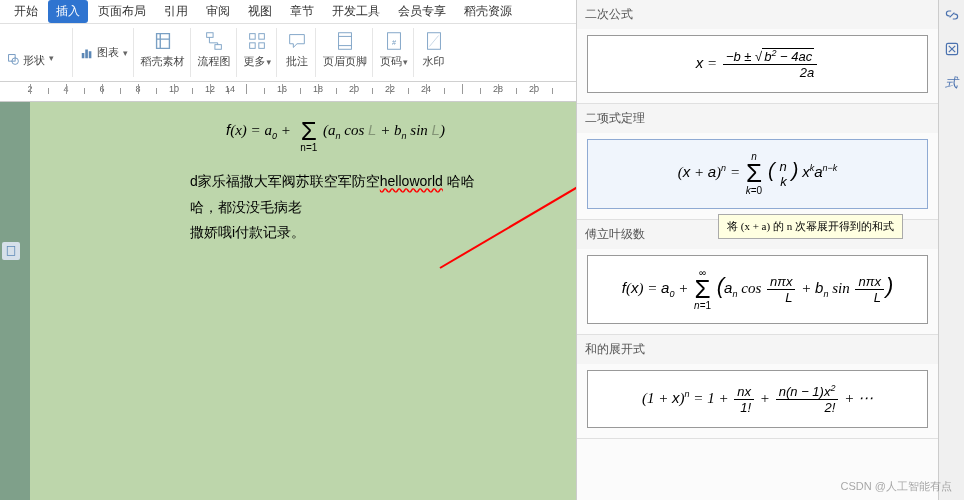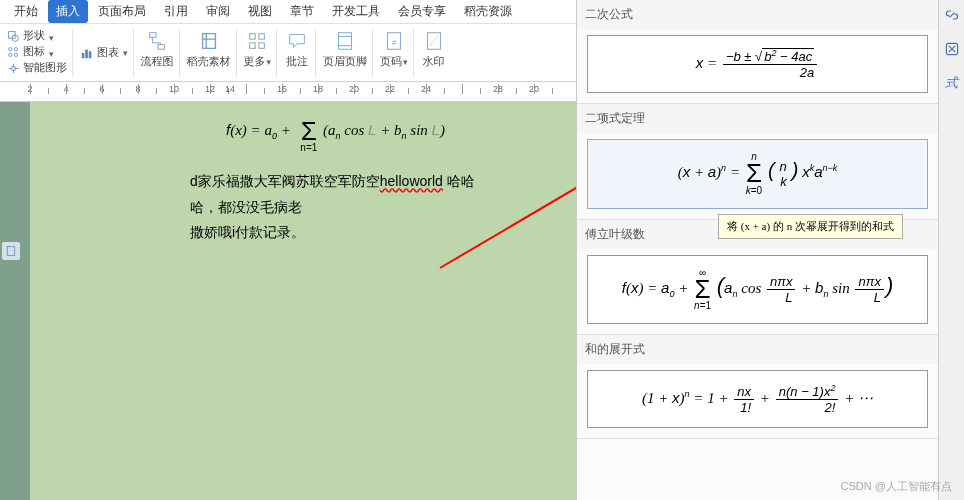--- a/index.html
+++ b/index.html
@@ -9,21 +9,21 @@
 .tabs{display:flex;align-items:center;height:24px;background:#fff;border-bottom:1px solid #e0e0e0;font-size:12px;padding-left:6px;gap:2px;overflow:hidden;}
 .tab{padding:3px 8px;color:#333;cursor:pointer;}
 .tab.active{background:#2f74d0;color:#fff;border-radius:3px;}
 .ribbon{display:flex;align-items:stretch;height:58px;border-bottom:1px solid #d0d0d0;padding:4px 2px;gap:2px;}
 .rgroup{display:flex;flex-direction:column;align-items:center;justify-content:flex-start;padding:0 5px;border-right:1px solid #e6e6e6;font-size:11px;color:#444;position:relative;}
 .rgroup:last-child{border-right:none;}
 .ricon{height:26px;width:26px;display:flex;align-items:center;justify-content:center;}
 .ricon svg{width:22px;height:22px;}
 .rlabel{font-size:11px;color:#444;white-space:nowrap;}
 .rmulti{display:flex;flex-direction:column;gap:1px;font-size:11px;color:#444;}
-.rmulti .mi{display:flex;align-items:flex-end;gap:3px;}
+.rmulti .mi{display:flex;align-items:flex-start;gap:3px;margin-top:25px;}
 .rmulti .mi svg{width:13px;height:13px;}
 .dd{font-size:9px;color:#666;margin-left:1px;}
 .ruler{height:20px;background:#fff;border-bottom:1px solid #ccc;position:relative;overflow:hidden;font-size:9px;color:#666;}
 .ruler .mark{position:absolute;top:6px;border-left:1px solid #999;height:6px;}
 .ruler .mark.big{top:2px;height:10px;}
 .ruler .num{position:absolute;top:2px;font-size:9px;transform:translateX(-50%);}
 .doc-area{flex:1;background:#bdd6ab;position:relative;overflow:hidden;}
 .page{position:absolute;left:30px;top:0;width:520px;height:480px;background:#bdd6ab;padding:8px 60px 8px 160px;font-size:14px;color:#000;font-family:"SimSun","Times New Roman",serif;}
 .mathline{font-family:"Times New Roman",serif;font-style:italic;font-size:15px;margin-bottom:16px;padding-left:36px;}
 .bodytext{font-size:14px;line-height:1.8;font-family:"SimSun",serif;}
@@ -108,34 +108,34 @@
               <rect x="6" y="4" width="3" height="10" fill="#5b87b6"></rect>
               <rect x="10" y="6" width="3" height="8" fill="#5b87b6"></rect>
             </svg>
             <span>图表</span>
             <span class="dd">▾</span>
           </div>
       </div>
       <div class="rgroup">
         <div class="ricon">
             <svg viewBox="0 0 24 24">
+              <path d="M5 4h14v16H5z M9 4v16 M5 10h14" fill="none" stroke="#7aa0c4" stroke-width="1.5"></path>
+            </svg>
+          </div>
+        <div class="rlabel">稻壳素材</div>
+      </div>
+      <div class="rgroup">
+        <div class="ricon">
+            <svg viewBox="0 0 24 24">
               <rect x="4" y="3" width="7" height="5" fill="none" stroke="#7aa0c4"></rect>
               <rect x="13" y="16" width="7" height="5" fill="none" stroke="#7aa0c4"></rect>
               <path d="M7 8v6h9v2" fill="none" stroke="#7aa0c4"></path>
             </svg>
           </div>
         <div class="rlabel">流程图</div>
-      </div>
-      <div class="rgroup">
-        <div class="ricon">
-            <svg viewBox="0 0 24 24">
-              <path d="M5 4h14v16H5z M9 4v16 M5 10h14" fill="none" stroke="#7aa0c4" stroke-width="1.5"></path>
-            </svg>
-          </div>
-        <div class="rlabel">稻壳素材</div>
       </div>
       <div class="rgroup">
         <div class="ricon">
             <svg viewBox="0 0 24 24">
               <rect x="4" y="4" width="6" height="6" fill="none" stroke="#7aa0c4"></rect>
               <rect x="14" y="4" width="6" height="6" fill="none" stroke="#7aa0c4"></rect>
               <rect x="4" y="14" width="6" height="6" fill="none" stroke="#7aa0c4"></rect>
               <rect x="14" y="14" width="6" height="6" fill="none" stroke="#7aa0c4"></rect>
             </svg>
           </div>

